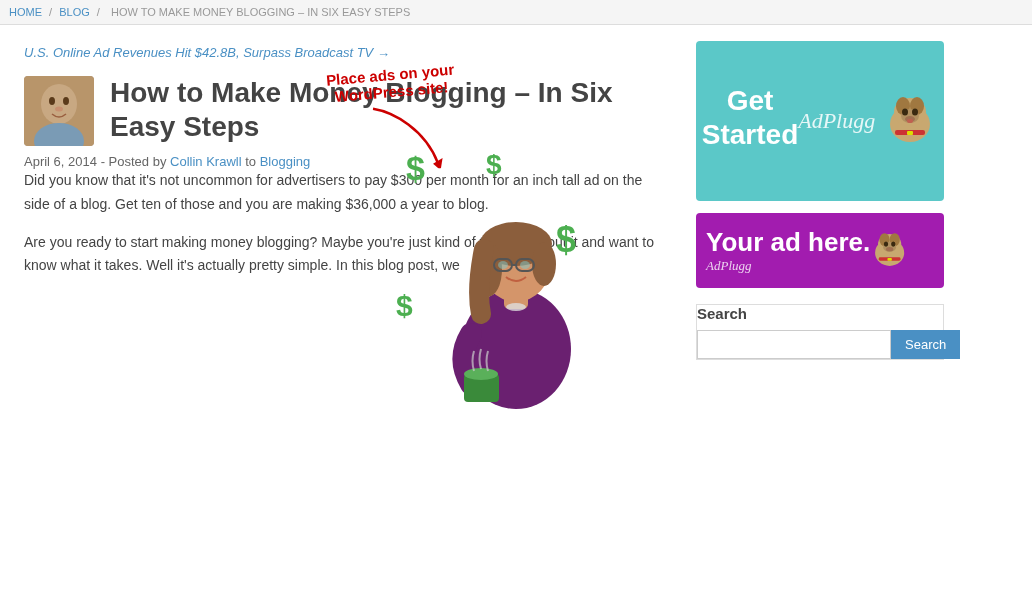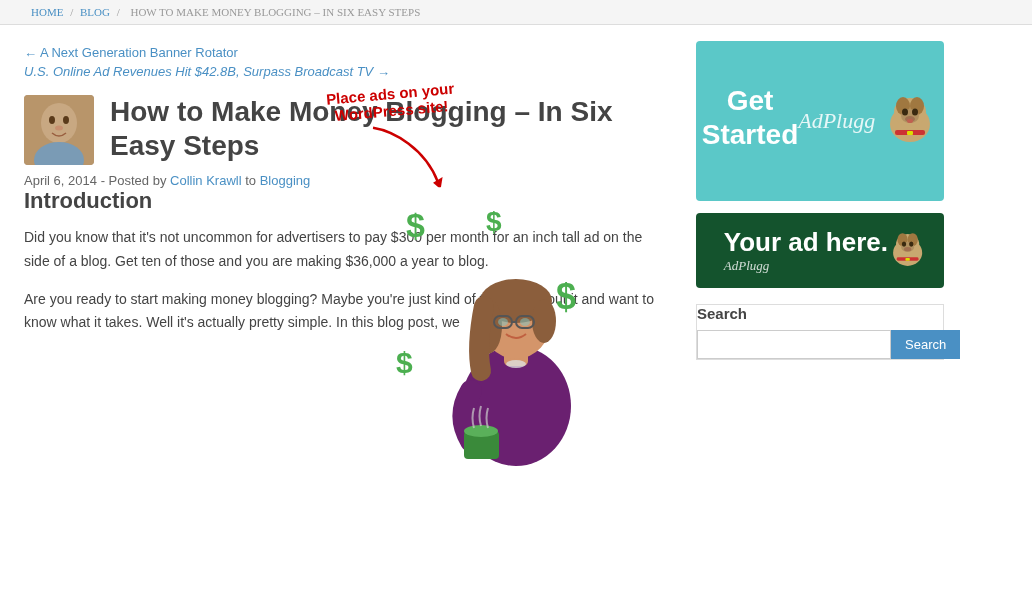--- a/index.html
+++ b/index.html
@@ -11,23 +11,23 @@
     }
     .page-wrapper {
       max-width: 1032px;
       margin: 0 auto;
       background: #fff;
       min-height: 606px;
     }
     .top-bar {
       background: #f5f5f5;
       border-bottom: 1px solid #ddd;
-      padding: 6px 31px;
+      padding: 6px 9px;
       font-size: 11px;
-      font-family: Liberation Serif, serif;
+      font-family: Liberation Sans, sans-serif;
       color: #555;
     }
     .top-bar a {
       color: #4a90c4;
       text-decoration: none;
     }
     .top-bar span {
       color: #999;
       margin: 0 4px;
     }
@@ -161,26 +161,26 @@
     .ad-plugg-logo {
       font-size: 24px;
       color: rgba(255,255,255,0.7);
       font-family: 'Comic Sans MS', cursive;
       font-style: italic;
       display: flex;
       align-items: center;
       gap: 8px;
     }
     .ad-banner-2 {
-      background: #14532d;
-      padding: 14px 16px;
+      background: #a21caf;
+      padding: 14px 10px;
       min-height: 70px;
       display: flex;
       align-items: center;
-      justify-content: flex-end;
+      justify-content: flex-start;
       margin-bottom: 16px;
     }
     .ad-your-ad {
       font-size: 26px;
       font-weight: bold;
       color: #fff;
       font-family: Arial, sans-serif;
     }
     .ad-plugg-small {
       font-size: 13px;
@@ -234,24 +234,20 @@
     <a href="#">BLOG</a>
     <span>/</span>
     <span>HOW TO MAKE MONEY BLOGGING – IN SIX EASY STEPS</span>
   </div>
 
   <div class="content-area">
 
     <div class="main-content">
 
       <div class="nav-links">
-        <a href="#" class="nav-prev">
-          <span>←</span>
-          <span>A Next Generation Banner Rotator</span>
-        </a>
         <a href="#" class="nav-next">
           <span>U.S. Online Ad Revenues Hit $42.8B, Surpass Broadcast TV</span>
           <span>→</span>
         </a>
       </div>
 
       <div style="position:relative;">
 
         <div class="annotation" style="position:absolute; top:-10px; left:280px; color:#cc0000; font-family:'Comic Sans MS',cursive,Arial; font-size:15px; font-weight:bold; text-align:center; width:180px; transform:rotate(-5deg); z-index:10;">
           <span>Place ads on your WordPress site!</span>
@@ -281,21 +277,20 @@
         <div class="post-meta">
           <span>April 6, 2014</span>
           <span> - </span>
           <span>Posted by</span>
           <a href="#">Collin Krawll</a>
           <span> <span>to</span> </span>
           <a href="#">Blogging</a>
         </div>
 
         <div style="position:relative;">
-          <h2 class="section-title">Introduction</h2>
 
           <div class="illustration-area">
             <div class="text-content">
               <div class="post-body">
                 <p>Did you know that it's not uncommon for advertisers to pay $300 per month for an inch tall ad on the side of a blog. Get ten of those and you are making $36,000 a year to blog.</p>
                 <p>Are you ready to start making money blogging? Maybe you're just kind of thinking about it and want to know what it takes. Well it's actually pretty simple. In this blog post, we</p>
               </div>
             </div>
 
             <div style="position:absolute; right:-10px; top:-30px; width:280px; height:280px; pointer-events:none;">

